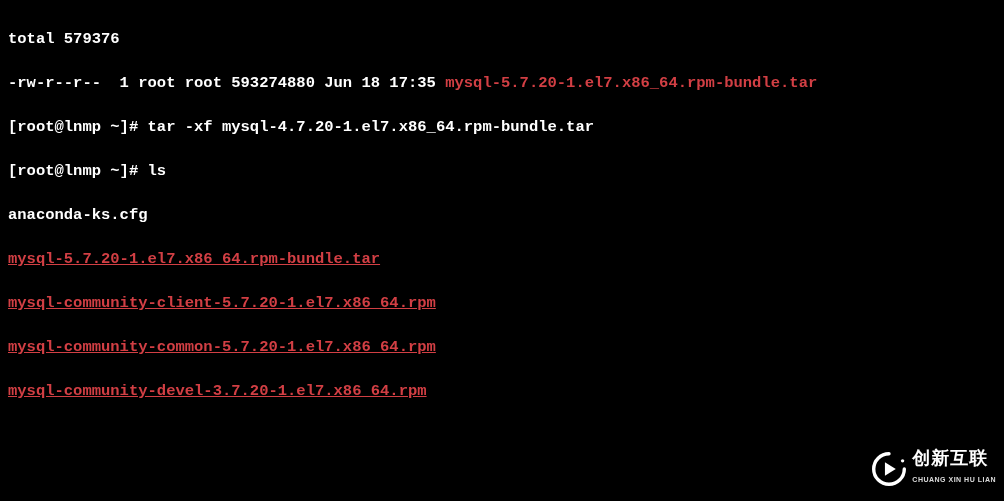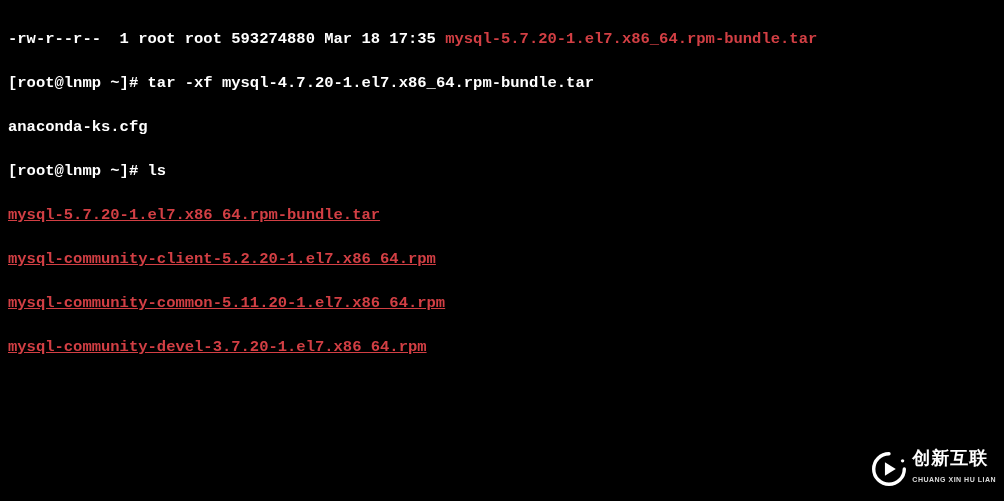--- a/index.html
+++ b/index.html
@@ -43,27 +43,28 @@
     opacity: 0.85;
   }
   .watermark svg {
     flex: none;
   }
 </style>
 </head>
 <body>
 
 <div class="terminal">
-<div><span>-rw-r--r--  1 root root 593274880 Mar 18 17:35 </span><span class="red">mysql-5.7.20-1.el7.x86_64.rpm-bundle.tar</span></div>
+<div>total 579376</div>
+<div><span>-rw-r--r--  1 root root 593274880 Jun 18 17:35 </span><span class="red">mysql-5.7.20-1.el7.x86_64.rpm-bundle.tar</span></div>
 <div><span>[root@lnmp ~]# </span><span>tar -xf mysql-4.7.20-1.el7.x86_64.rpm-bundle.tar</span></div>
+<div><span>[root@lnmp ~]# </span><span>ls</span></div>
 <div>anaconda-ks.cfg</div>
-<div><span>[root@lnmp ~]# </span><span>ls</span></div>
 <div><span class="red underline">mysql-5.7.20-1.el7.x86_64.rpm-bundle.tar</span></div>
-<div><span class="red underline">mysql-community-client-5.2.20-1.el7.x86_64.rpm</span></div>
-<div><span class="red underline">mysql-community-common-5.11.20-1.el7.x86_64.rpm</span></div>
+<div><span class="red underline">mysql-community-client-5.7.20-1.el7.x86_64.rpm</span></div>
+<div><span class="red underline">mysql-community-common-5.7.20-1.el7.x86_64.rpm</span></div>
 <div><span class="red underline">mysql-community-devel-3.7.20-1.el7.x86_64.rpm</span></div>
 
 
 
 
 
 
 
 
 

